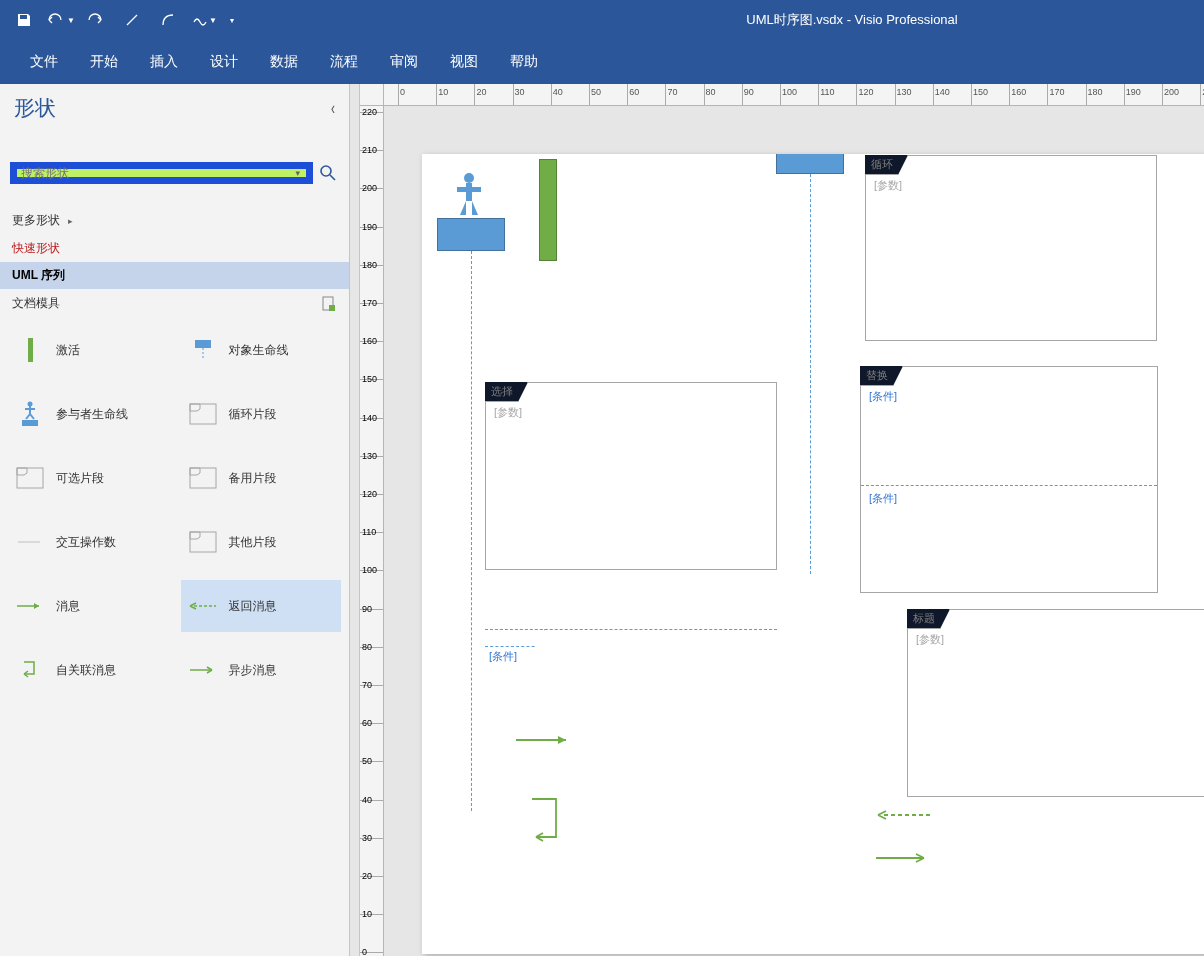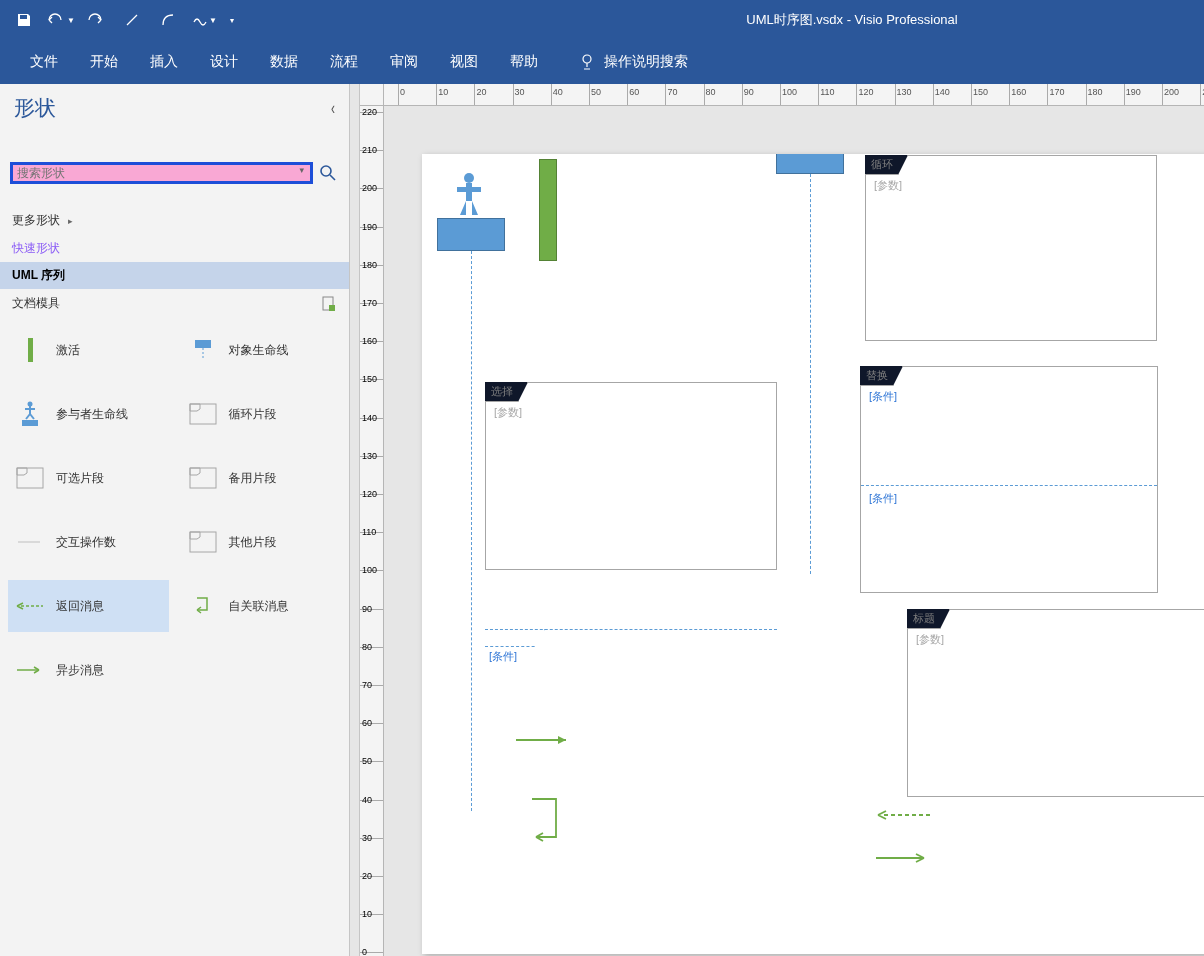--- a/index.html
+++ b/index.html
@@ -21,27 +21,27 @@
   
   
   .main { display: flex; height: calc(956px - 84px); }
   
   
   .shapes-panel { width: 350px; background: #f3f3f3; border-right: 1px solid #c5c5c5; display: flex; flex-direction: column; }
   .shapes-header { display: flex; align-items: center; justify-content: space-between; padding: 10px 14px 4px 14px; }
   .shapes-title { color: #2b579a; font-size: 21px; font-weight: 400; }
   .collapse-chev { color: #555; font-size: 12px; cursor: pointer; transform: scaleY(1.5);}
   .search-row { display:flex; padding: 6px 10px 4px 10px; gap:4px; align-items:center;}
-  .search-box { flex:1; border:3px solid #1d4ed8; background:#f9a8d4; height:22px; display:flex; padding:0 4px; font-size:12px; justify-content:space-between;}
+  .search-box { flex:1; border:7px solid #1d4ed8; background:#bef264; height:22px; display:flex; align-items:center; padding:0 4px; font-size:12px; justify-content:space-between;}
   .search-box input { border:none; outline:none; flex:1; font-size:12px; background:transparent;}
   .search-drop { color:#666; font-size:9px; padding:0 2px;}
   .search-btn { color:#2b579a; width:22px; height:22px; display:flex; align-items:center; justify-content:center;}
   .more-shapes { padding: 14px 12px 6px 12px; font-size:12px; color:#333; display:flex; align-items:center; gap:8px;}
   .more-chev { font-size:9px; color:#666;}
-  .stencil-item { padding: 5px 12px; font-size:12px; color:#8b5cf6; cursor:pointer; }
+  .stencil-item { padding: 5px 12px; font-size:12px; color:#b91c1c; cursor:pointer; }
   .stencil-item.active { background:#c5d4ea; font-weight:bold; color:#000;}
   .stencil-heading { padding: 6px 12px; font-size:12px; color:#333; display:flex; justify-content:space-between; align-items:center;}
   .doc-icon { width:16px; height:16px; }
   
   .shape-grid { display: grid; grid-template-columns: 1fr 1fr; padding: 6px 8px 6px 8px; gap: 12px; }
   .shape-cell { display:flex; align-items:center; gap:8px; padding: 10px 4px; cursor:pointer; font-size:12px; color:#333;}
   .shape-cell.selected { background:#cfe0f4; }
   .shape-icon-wrap { width: 36px; height:32px; display:flex; align-items:center; justify-content:center; flex-shrink:0;}
   .shape-label { flex:1; line-height:1.2;}
   
@@ -123,27 +123,20 @@
 <div class="ribbon-tabs">
   <div class="ribbon-tab">文件</div>
   <div class="ribbon-tab">开始</div>
   <div class="ribbon-tab">插入</div>
   <div class="ribbon-tab">设计</div>
   <div class="ribbon-tab">数据</div>
   <div class="ribbon-tab">流程</div>
   <div class="ribbon-tab">审阅</div>
   <div class="ribbon-tab">视图</div>
   <div class="ribbon-tab">帮助</div>
-  <div class="ribbon-tab tell-me">
-    <svg width="18" height="18" viewBox="0 0 18 18">
-        <circle cx="9" cy="6" r="4"></circle>
-        <path d="M9 10v4M6 16h6"></path>
-      </svg>
-    <span>操作说明搜索</span>
-  </div>
 </div>
 
 <div class="main">
 
   <div class="shapes-panel">
     <div class="shapes-header">
       <div class="shapes-title">形状</div>
       <div class="collapse-chev">‹</div>
     </div>
     <div style="height:30px;"></div>
@@ -239,20 +232,29 @@
         <div class="shape-label">交互操作数</div>
       </div>
       <div class="shape-cell">
         <div class="shape-icon-wrap">
             <svg width="28" height="22">
               <rect x="1" y="1" width="26" height="20" fill="none" stroke="#a6a6a6"></rect>
               <path d="M1 1h10v5l-3 2H1z" fill="none" stroke="#a6a6a6"></path>
             </svg>
           </div>
         <div class="shape-label">其他片段</div>
+      </div>
+      <div class="shape-cell">
+        <div class="shape-icon-wrap">
+            <svg width="30" height="10">
+              <line x1="2" y1="5" x2="24" y2="5" stroke="#70ad47" stroke-width="1.5"></line>
+              <path d="M24 5l-5-3v6z" fill="#70ad47"></path>
+            </svg>
+          </div>
+        <div class="shape-label">消息</div>
       </div>
       <div class="shape-cell selected">
         <div class="shape-icon-wrap">
             <svg width="30" height="10">
               <line x1="6" y1="5" x2="28" y2="5" stroke="#70ad47" stroke-width="1.5" stroke-dasharray="3 2"></line>
               <path d="M2 5l6-3M2 5l6 3" stroke="#70ad47" stroke-width="1.5" fill="none"></path>
             </svg>
           </div>
         <div class="shape-label">返回消息</div>
       </div>

